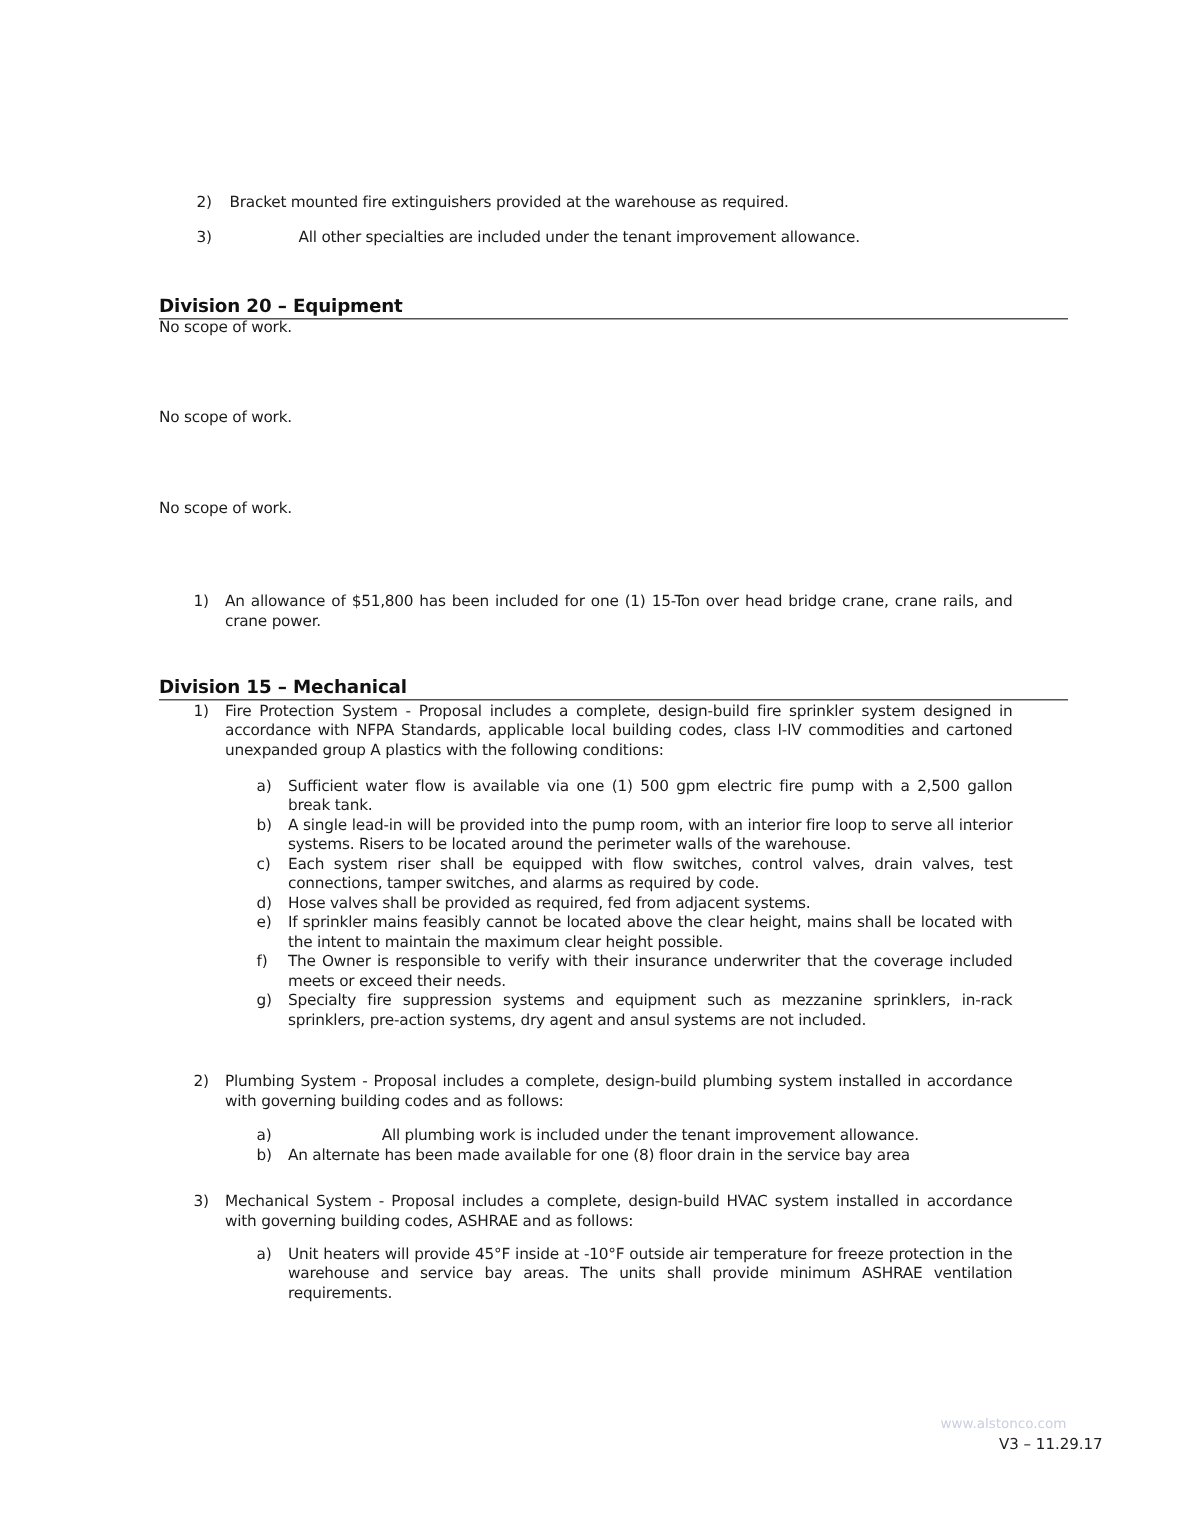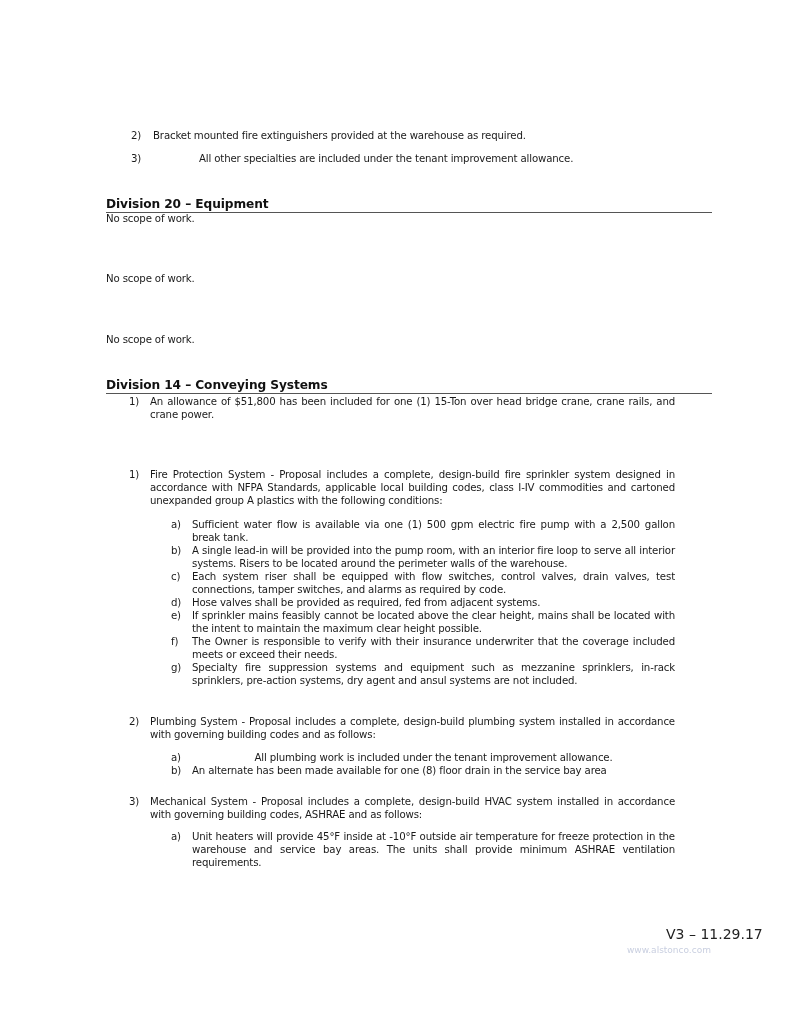--- a/index.html
+++ b/index.html
@@ -14,21 +14,21 @@
              border-bottom: 1px solid #555; }
   .heading span { font-size: 12.2px; font-weight: bold; line-height: 14px;
                   letter-spacing: -0.1px; position: absolute; bottom: 1px; left: 0; color: #111; }
   .noscope { position: absolute; left: 106px; }
   .logo { position: absolute; left: 48px; top: 926px; }
   .logo-word { font-family: "Liberation Sans", sans-serif; font-size: 40px; font-weight: 300;
                color: #e5cfd5; letter-spacing: 1px; line-height: 34px; }
   .logo-sub { font-family: "DejaVu Sans", sans-serif; font-weight: bold; font-size: 9.5px;
               letter-spacing: 4.2px; color: #111; margin-top: 1px; }
   .site-url { position: absolute; left: 627px; top: 945px; font-size: 9px; color: #c9cfe0; }
-  .version { position: absolute; left: 666px; top: 926px; font-size: 14px; color: #222; }
+  .version { position: absolute; left: 666px; top: 958px; font-size: 10px; color: #222; }
 </style>
 </head>
 <body>
 
 <div class="page">
 
   <div class="item txt" style="left:131px; top:129px; width:560px;">
     <span class="num" style="width:22px;">2)</span>
     <span class="body" style="text-align:left;">Bracket mounted fire extinguishers provided at the warehouse as required.</span>
   </div>
@@ -39,28 +39,28 @@
 
   <div class="heading" style="top:196px;">
     <span>Division 20 – Equipment</span>
   </div>
   <div class="noscope txt" style="top:212px;">No scope of work.</div>
 
   <div class="noscope txt" style="top:272px;">No scope of work.</div>
 
   <div class="noscope txt" style="top:333px;">No scope of work.</div>
 
-  <div class="heading" style="top:377px;">
-    <span>Division 14 – Conveying Systems</span>
-  </div>
   <div class="item txt" style="left:129px; top:395px; width:546px;">
     <span class="num" style="width:21px;">1)</span>
     <span class="body">An allowance of $51,800 has been included for one (1) 15-Ton over head bridge crane, crane rails, and crane power.</span>
   </div>
 
+  <div class="heading" style="top:450px;">
+    <span>Division 15 – Mechanical</span>
+  </div>
 
   <div class="item txt" style="left:129px; top:468px; width:546px;">
     <span class="num" style="width:21px;">1)</span>
     <span class="body">Fire Protection System -  Proposal includes a complete, design-build fire sprinkler system designed in accordance with NFPA Standards, applicable local building codes, class I-IV commodities and cartoned unexpanded group A plastics with the following conditions:</span>
   </div>
   <div class="item txt" style="left:171px; top:518px; width:504px;">
     <span class="num" style="width:21px;">a)</span>
     <span class="body">Sufficient water flow is available via one (1) 500 gpm electric fire pump with a 2,500 gallon break tank.</span>
   </div>
   <div class="item txt" style="left:171px; top:544px; width:504px;">

